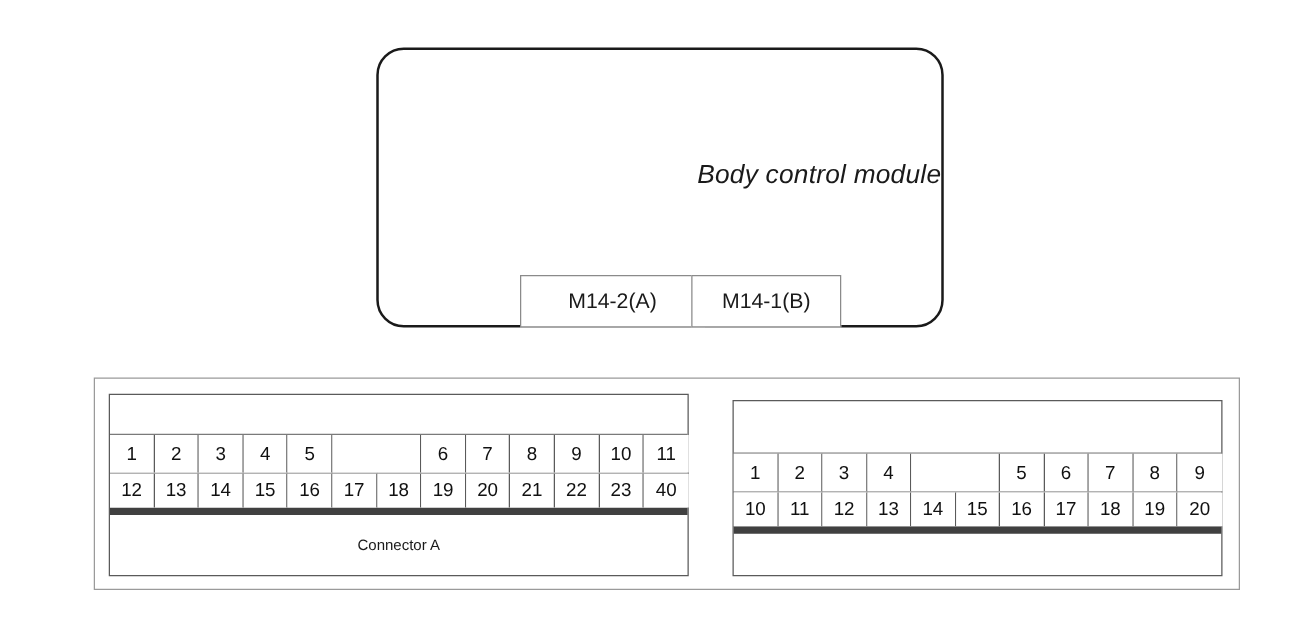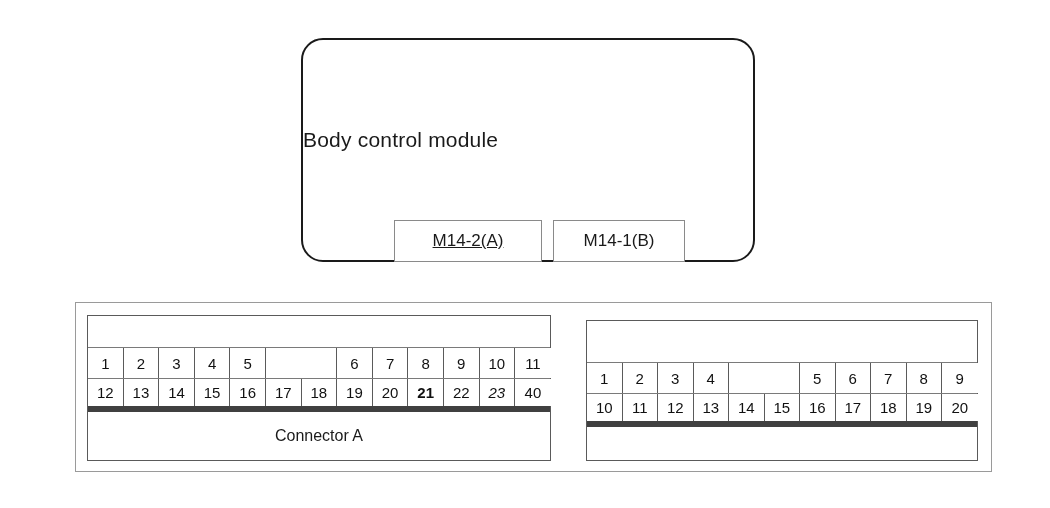--- a/index.html
+++ b/index.html
@@ -26,42 +26,43 @@
     border: 2px solid #1a1a1a;
     border-radius: 22px;
     background: #ffffff;
     box-sizing: border-box;
   }
   #module-title {
     position: absolute;
     left: 0;
     top: 88px;
     width: 100%;
-    text-align: left;
+    text-align: right;
     font-size: 21px;
     letter-spacing: 0.2px;
     color: #1a1a1a;
+    font-style: italic;
   }
 
   
   .module-tab {
     position: absolute;
     height: 42px;
     border: 1px solid #8a8a8a;
     background: #ffffff;
     box-sizing: border-box;
     display: flex;
     align-items: center;
     justify-content: center;
     font-size: 17px;
     color: #1a1a1a;
     z-index: 5;
   }
-  #module-tab-a { left: 394px; top: 220px; width: 148px; text-decoration: underline; }
-  #module-tab-b { left: 553px; top: 220px; width: 132px; }
+  #module-tab-a { left: 416px; top: 220px; width: 148px; }
+  #module-tab-b { left: 553px; top: 220px; width: 120px; }
 
   
   #connectors-frame {
     position: absolute;
     left: 75px;
     top: 302px;
     width: 917px;
     height: 170px;
     border: 1px solid #9a9a9a;
     background: #ffffff;
@@ -109,21 +110,21 @@
   }
   .pin-cell.last { border-right: none; }
   .pin-cell.gap { color: transparent; }
   .pin-cell.gap.borderless { border-right: none; }
 
   .connector-label {
     flex: 1 1 auto;
     display: flex;
     align-items: center;
     justify-content: center;
-    font-size: 16px;
+    font-size: 12px;
     color: #1a1a1a;
   }
 </style>
 </head>
 <body>
 
 <div id="module-box">
   <div id="module-title">Body control module</div>
 </div>
 
@@ -157,23 +158,23 @@
     <div class="pin-row row-bottom">
         <div class="pin-cell" style="width: 35.6px;">12</div>
         <div class="pin-cell" style="width: 35.6px;">13</div>
         <div class="pin-cell" style="width: 35.6px;">14</div>
         <div class="pin-cell" style="width: 35.6px;">15</div>
         <div class="pin-cell" style="width: 35.6px;">16</div>
         <div class="pin-cell" style="width: 35.6px;">17</div>
         <div class="pin-cell" style="width: 35.6px;">18</div>
         <div class="pin-cell" style="width: 35.6px;">19</div>
         <div class="pin-cell" style="width: 35.6px;">20</div>
-        <div class="pin-cell" style="width: 35.6px; font-weight: bold;">21</div>
+        <div class="pin-cell" style="width: 35.6px;">21</div>
         <div class="pin-cell" style="width: 35.6px;">22</div>
-        <div class="pin-cell" style="width: 35.6px; font-style: italic;">23</div>
+        <div class="pin-cell" style="width: 35.6px;">23</div>
         <div class="pin-cell last" style="width: 35.6px;">40</div>
       </div>
     <div class="connector-label">Connector A</div>
   </div>
 
   <div class="connector-table" id="connector-b-table">
     <div class="band-blank"></div>
     <div class="pin-row row-top">
         <div class="pin-cell" style="width: 35.5px;">1</div>
         <div class="pin-cell" style="width: 35.5px;">2</div>

